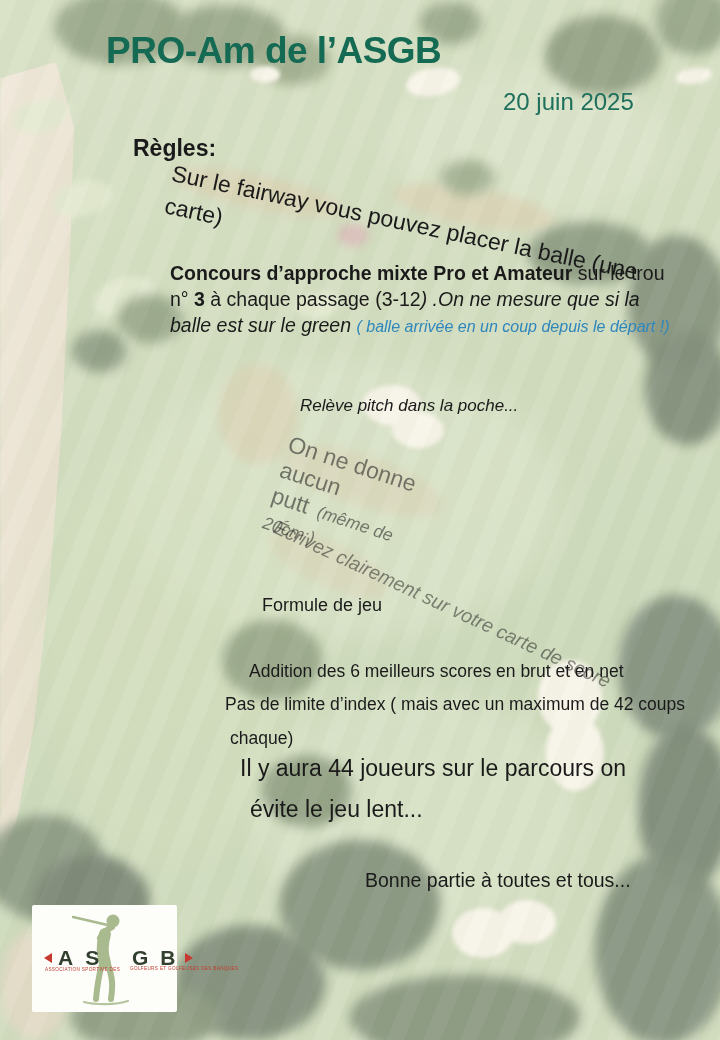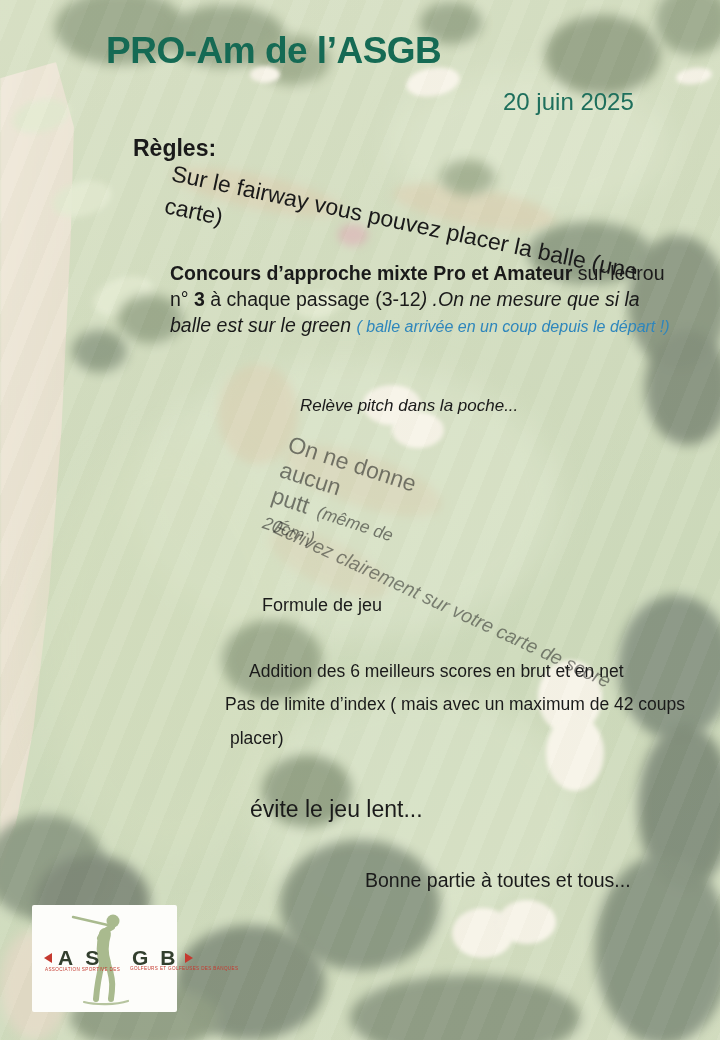--- a/index.html
+++ b/index.html
@@ -198,22 +198,23 @@
 
   <div class="txt r4">
     <span>On ne donne aucun putt</span><span class="note">(même de 20cm )</span>
   </div>
 
   <div class="txt r5">Écrivez clairement sur votre carte de score</div>
 
   <div class="txt fh">Formule de jeu</div>
   <div class="txt fl fl1">Addition des 6 meilleurs scores en brut et en net</div>
   <div class="txt fl fl2">Pas de limite d’index ( mais avec un maximum de 42 coups</div>
-  <div class="txt fl fl3">placer)</div>
-
+  <div class="txt fl fl3">chaque)</div>
+
+  <div class="txt c1">Il y aura 44 joueurs sur le parcours on</div>
   <div class="txt c3">Bonne partie à toutes et tous...</div>
   <div class="txt c2">évite le jeu lent...</div>
 
   <div class="logo">
     <svg class="golfer" viewBox="0 0 76 100" aria-hidden="true">
       <g stroke="#a9ba8e" fill="none" stroke-linecap="round">
         <line x1="5" y1="9" x2="44" y2="18" stroke-width="2.4"></line>
         <circle cx="45" cy="13" r="6.5" fill="#a9ba8e" stroke="none"></circle>
         <path d="M44 19 C38 22 34 26 32 30" stroke-width="6"></path>
         <path d="M37 26 C34 36 34 46 37 55" stroke-width="12"></path>

